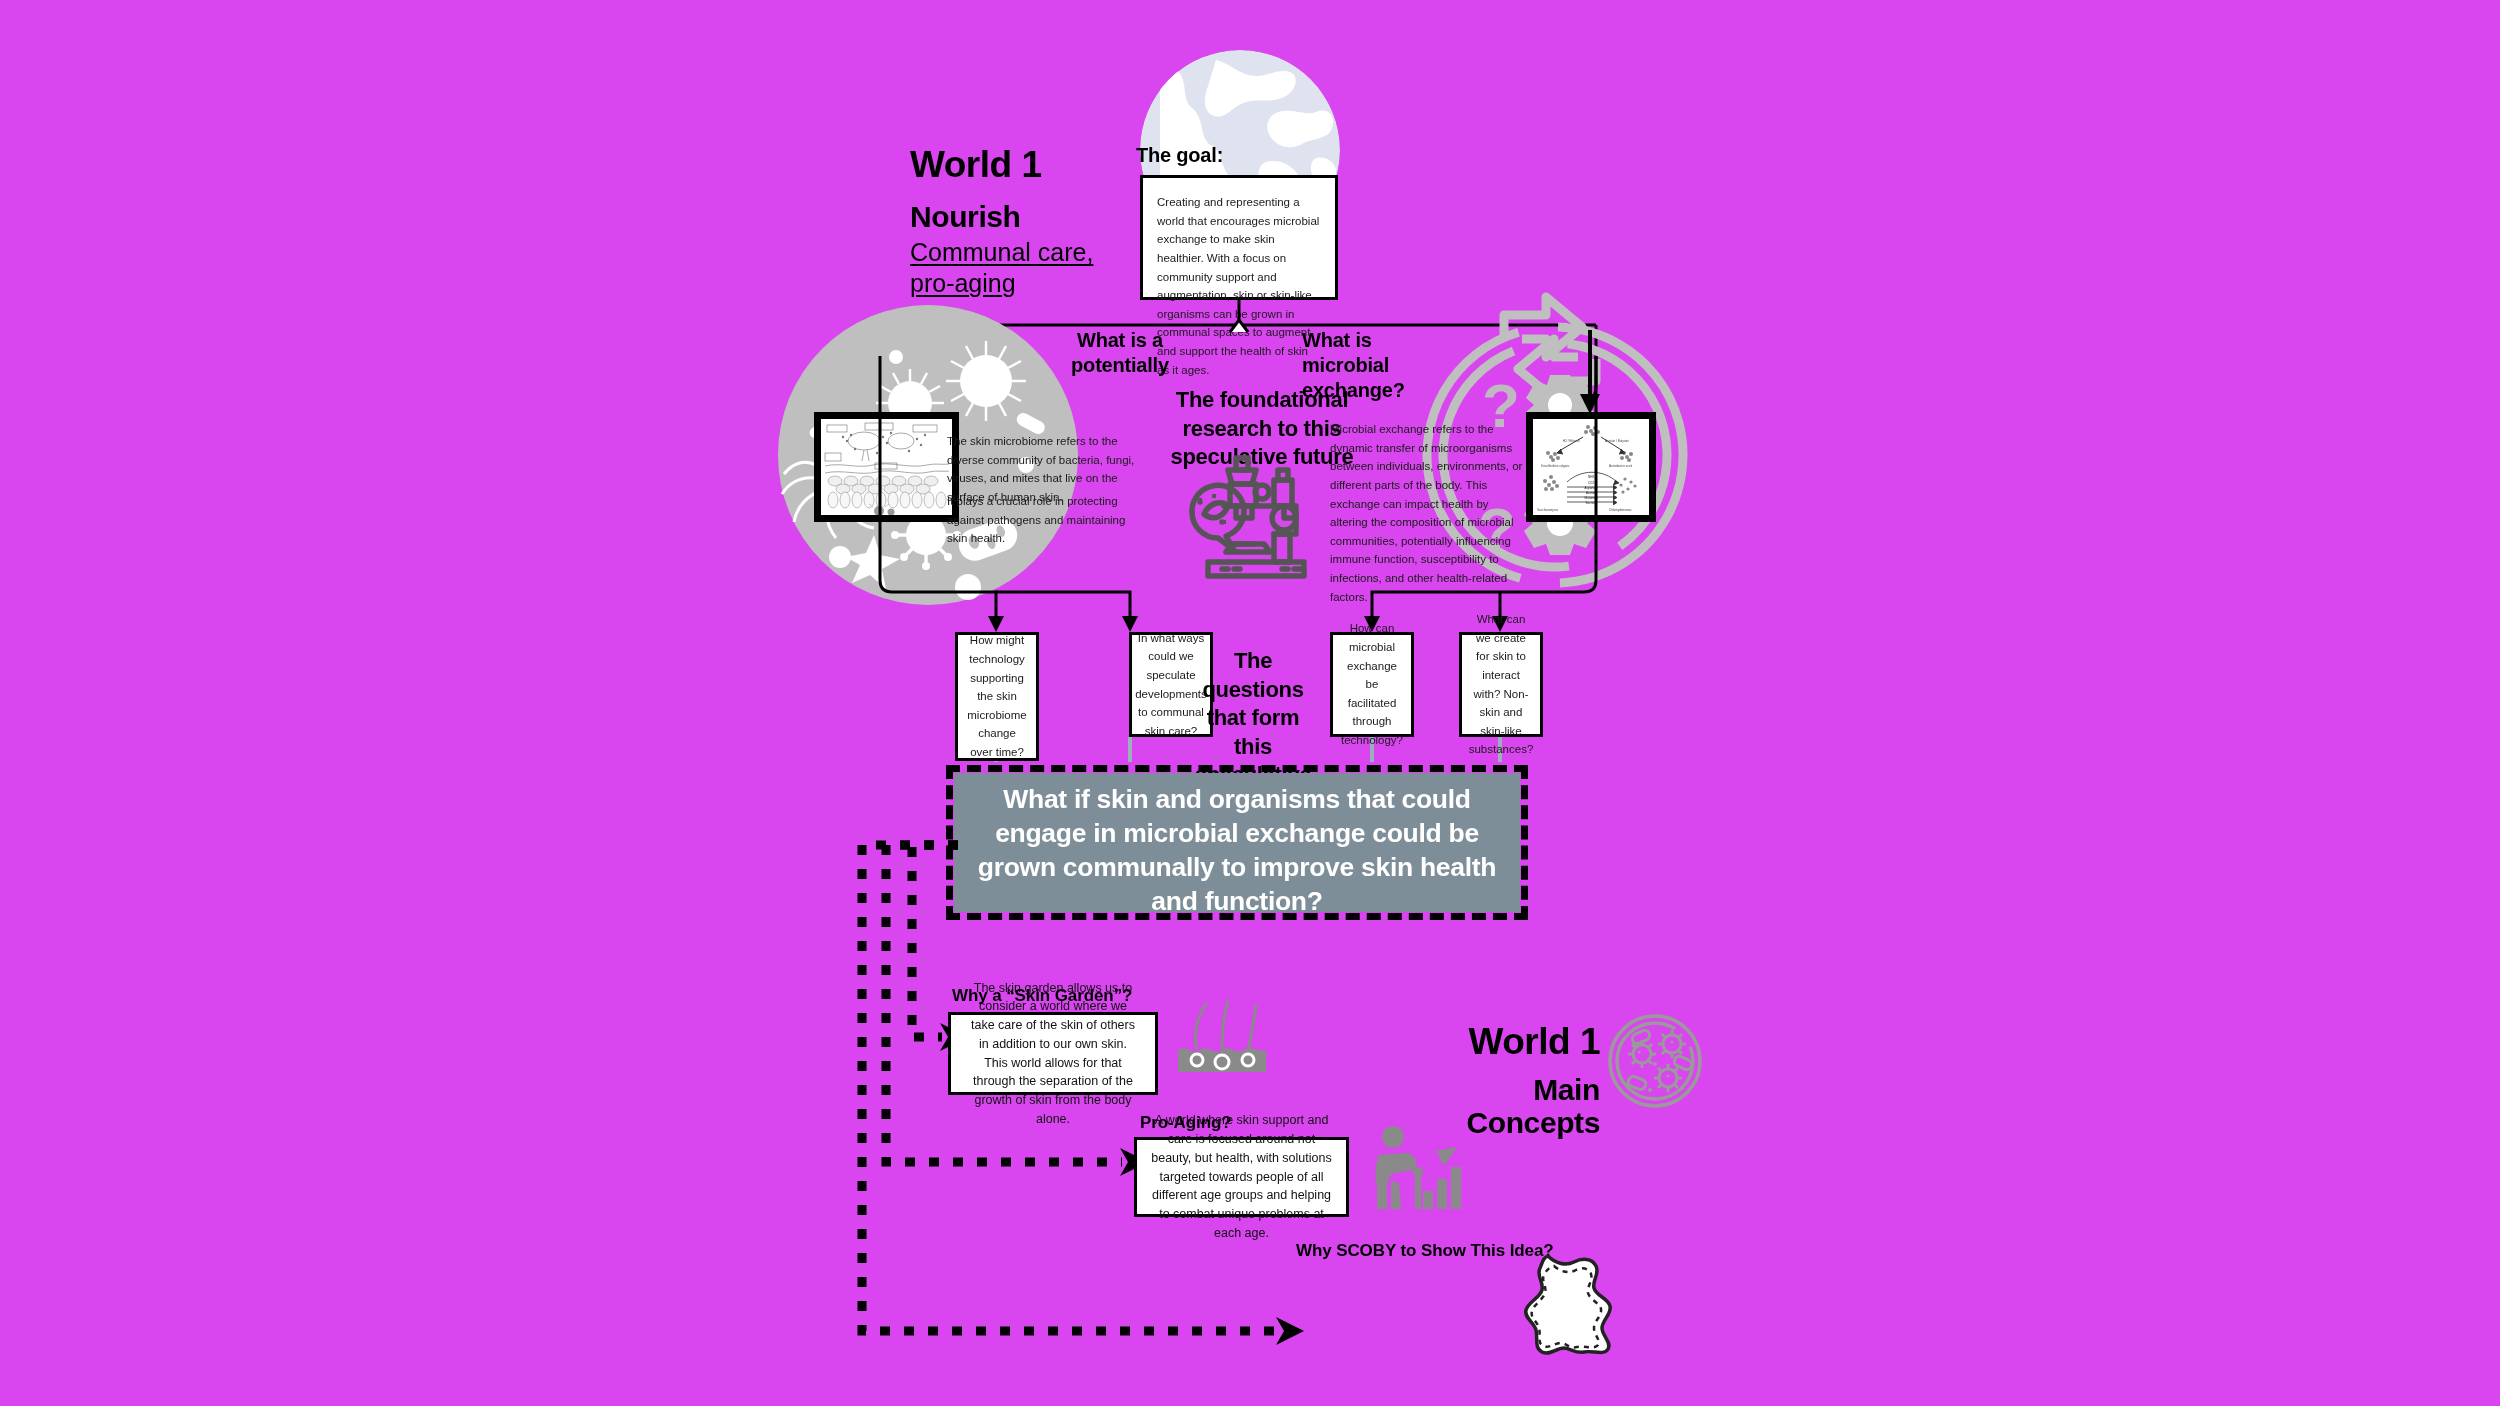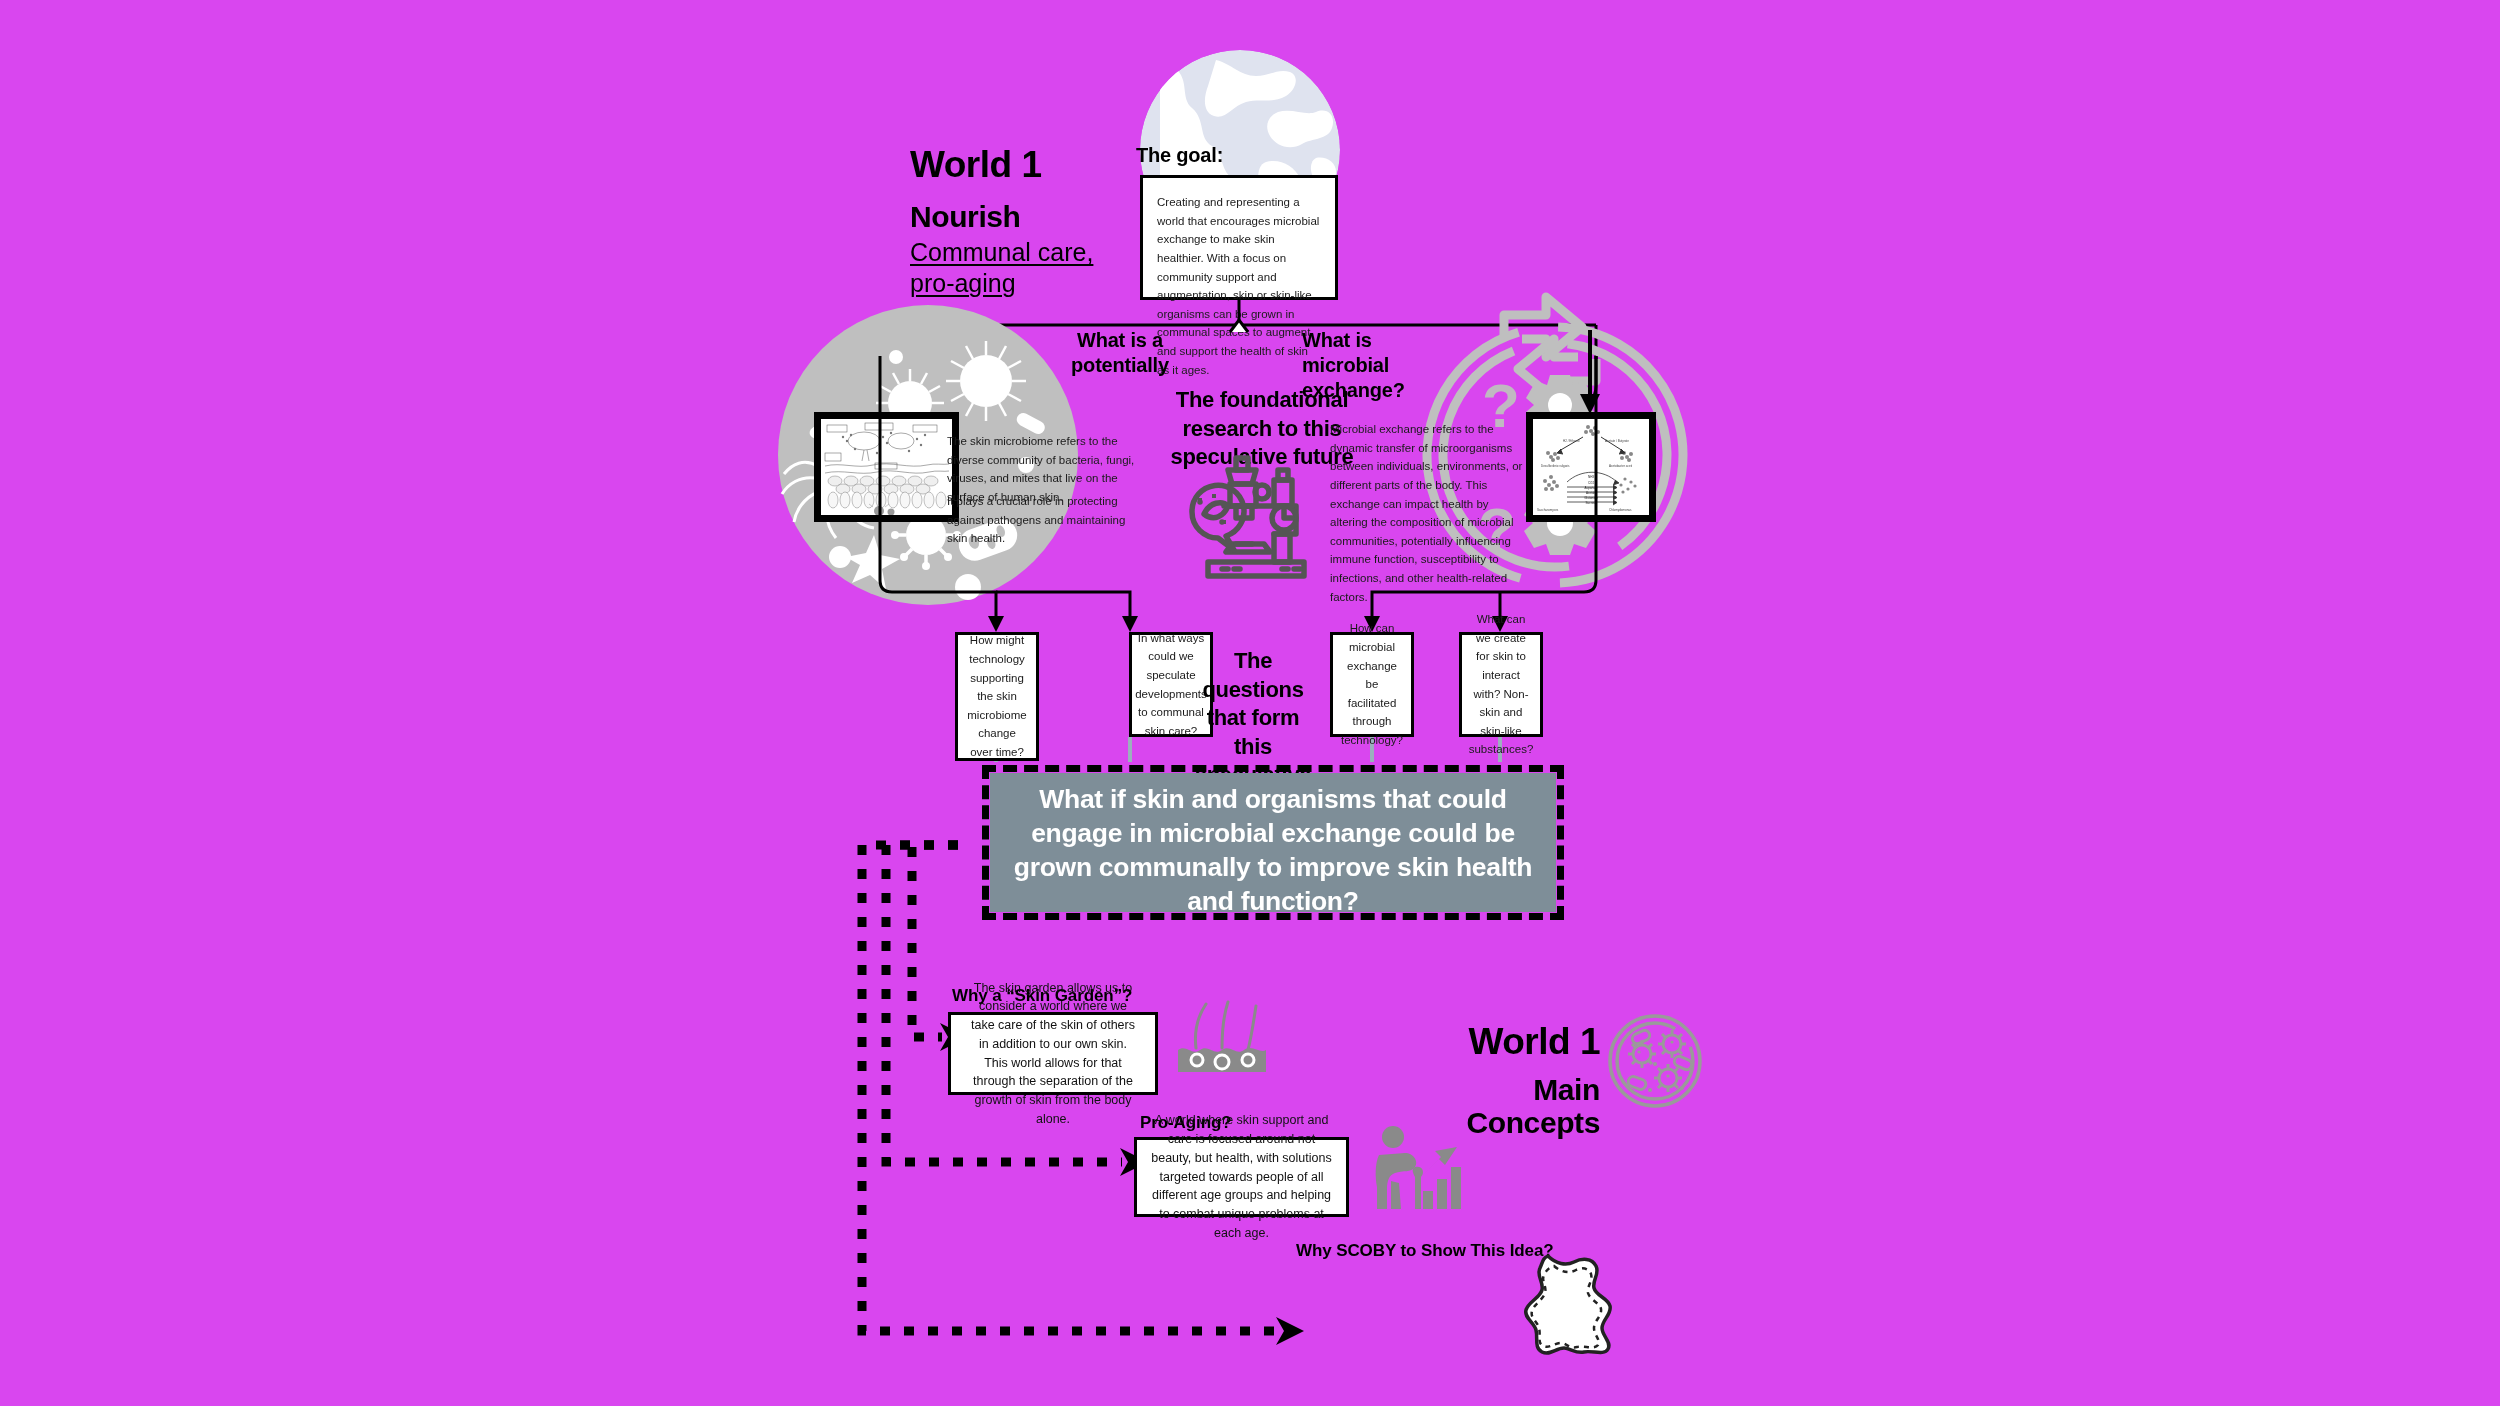--- a/index.html
+++ b/index.html
@@ -87,21 +87,21 @@
     box-sizing: border-box;
     background: #ffffff;
     border: 3px solid #000000;
     display: flex;
     align-items: center;
     justify-content: center;
     padding: 6px 8px;
   }
 
   
-  #banner-wrap { left: 982px; top: 765px; width: 582px; height: 155px; }
+  #banner-wrap { left: 946px; top: 765px; width: 582px; height: 155px; }
   .banner-dash {
     position: absolute;
     inset: 0;
     border: 7px dashed #000000;
     box-sizing: border-box;
   }
   .banner-fill {
     position: absolute;
     left: 8px; top: 8px; right: 8px; bottom: 8px;
     background: #7e8e98;

